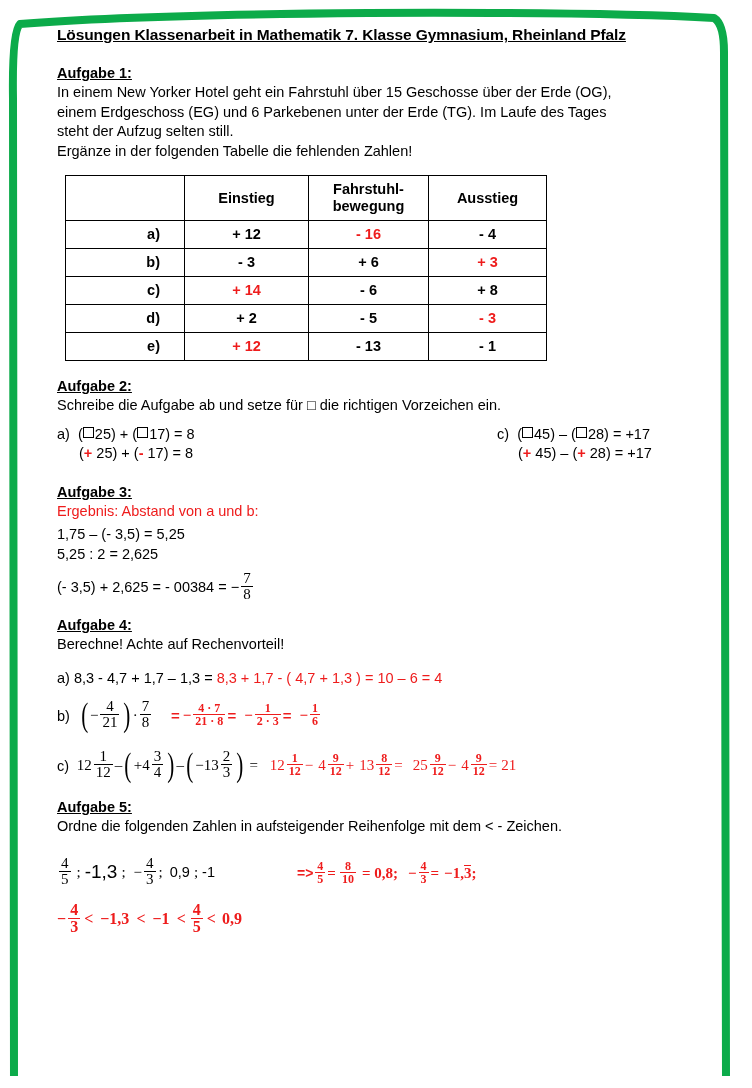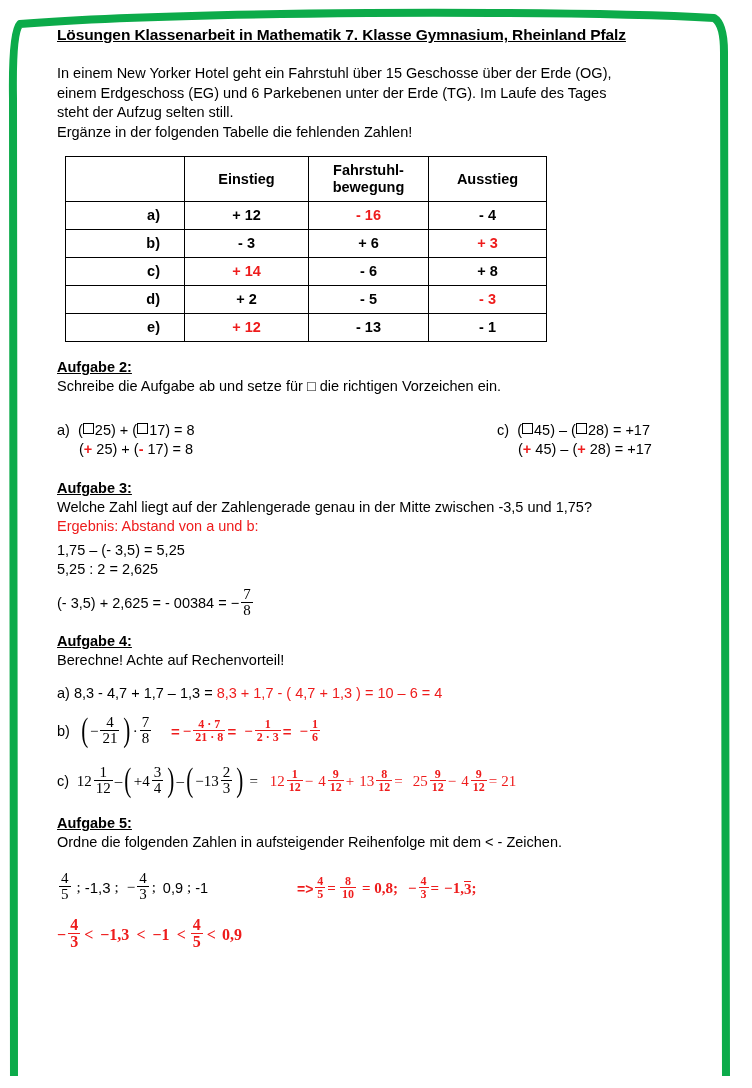--- a/index.html
+++ b/index.html
@@ -158,20 +158,21 @@
 
   <svg id="green-frame" viewBox="0 0 728 1068" xmlns="http://www.w3.org/2000/svg">
     <path d="M 6 1068 L 5 90 Q 4 24 12 16 Q 120 7 360 5 Q 600 4 706 10 Q 716 16 716 44 L 718 1068" fill="none" stroke="#0cab4a" stroke-width="8" stroke-linecap="round" stroke-linejoin="round"></path>
   </svg>
 
   <div class="doc">
 
     <div class="title">Lösungen Klassenarbeit in Mathematik 7. Klasse Gymnasium, Rheinland Pfalz</div>
 
     <div>
+      <div class="heading">Aufgabe 1:</div>
       <div class="para">In einem New Yorker Hotel geht ein Fahrstuhl über 15 Geschosse über der Erde (OG),</div>
       <div class="para">einem Erdgeschoss (EG) und 6 Parkebenen unter der Erde (TG). Im Laufe des Tages</div>
       <div class="para">steht der Aufzug selten still.</div>
       <div class="para">Ergänze in der folgenden Tabelle die fehlenden Zahlen!</div>
 
       <table class="elev">
         <thead>
           <tr>
             <td class="c0"></td>
             <td class="c1">Einstieg</td>
@@ -214,21 +215,21 @@
             <td>- 1</td>
           </tr>
         </tbody>
       </table>
     </div>
 
     <div class="blk">
       <div class="heading">Aufgabe 2:</div>
       <div class="para">Schreibe die Aufgabe ab und setze für □ die richtigen Vorzeichen ein.</div>
 
-      <div class="a2grid" style="height:48px; margin-top:24px;">
+      <div class="a2grid" style="height:48px; margin-top:9px;">
 
         <div class="a2col" style="left:0px;">
           <div class="mathrow">
             <span>a)</span>
             <span>&nbsp;<span>(</span><span class="sq"></span><span>25) + (</span><span class="sq"></span><span>17) = 8</span></span>
           </div>
           <div class="mathrow" style="padding-left:22px;">
             <span>(</span><span class="redbold">+</span><span> 25) + (</span><span class="redbold">-</span><span> 17) = 8</span>
           </div>
         </div>
@@ -241,21 +242,20 @@
           </div>
           <div class="mathrow" style="padding-left:21px;">
             <span>(</span><span class="redbold">+</span><span> 45) – (</span><span class="redbold">+</span><span> 28) = +17</span>
           </div>
         </div>
       </div>
     </div>
 
     <div style="margin-top:10px;">
       <div class="heading">Aufgabe 3:</div>
-      <div class="para">Welche Zahl liegt auf der Zahlengerade genau in der Mitte zwischen -3,5 und 1,75?</div>
       <div class="para red">Ergebnis: Abstand von a und b:</div>
       <div class="para" style="margin-top:4px;">1,75 – (- 3,5) = 5,25</div>
       <div class="para">5,25 : 2 = 2,625</div>
       <div class="para" style="margin-top:8px; height:34px;">
         <span>(- 3,5) + 2,625 = - 00384 =  −</span><span class="frac mserif" style="font-size:15px;">
             <span class="num">7</span>
             <span class="den">8</span>
           </span>
       </div>
     </div>
@@ -376,21 +376,21 @@
       <div class="para">Ordne die folgenden Zahlen in aufsteigender Reihenfolge mit dem &lt; - Zeichen.</div>
 
       <div style="margin-top:20px; position:relative; height:44px;">
 
         <span class="inline-mix mserif" style="font-size:15px; position:absolute; left:0; top:0;">
           <span class="frac">
               <span class="num">4</span>
               <span class="den">5</span>
             </span>
           <span style="margin:0 4px;">;</span>
-          <span style="font-family:'Liberation Sans',sans-serif; font-size:15px;">-1,3</span>
+          <span style="font-family:'Liberation Sans',sans-serif; font-size:19px;">-1,3</span>
           <span style="margin:0 4px;">;</span>
           <span style="margin-left:4px;">−</span>
           <span class="frac">
               <span class="num">4</span>
               <span class="den">3</span>
             </span>
           <span style="margin:0 4px 0 1px;">;</span>
           <span style="font-family:'Liberation Sans',sans-serif; font-size:14.5px; margin-left:3px;">0,9</span>
           <span style="margin:0 4px;">;</span>
           <span style="font-family:'Liberation Sans',sans-serif; font-size:14.5px;">-1</span>

